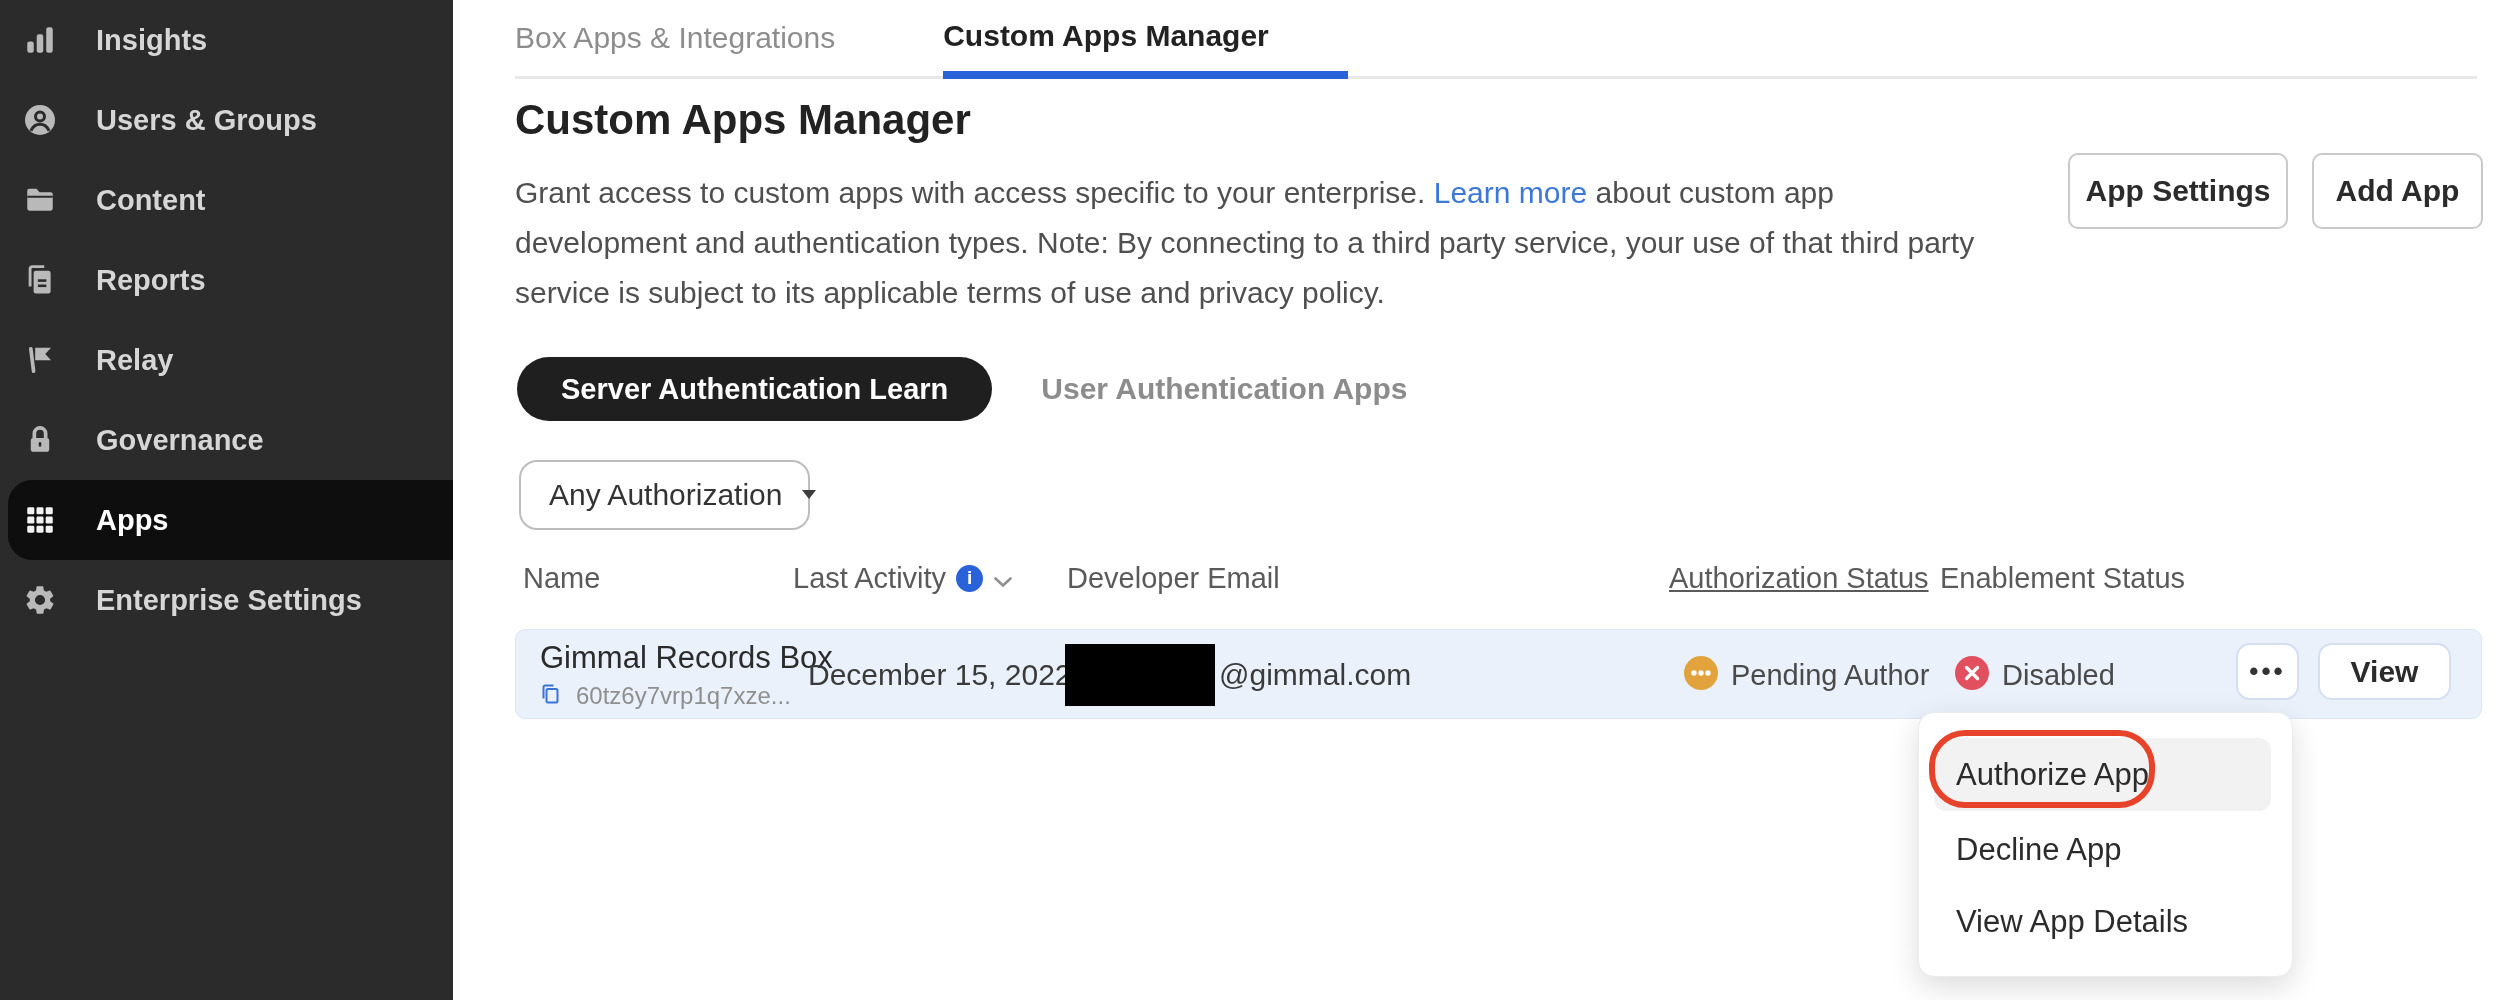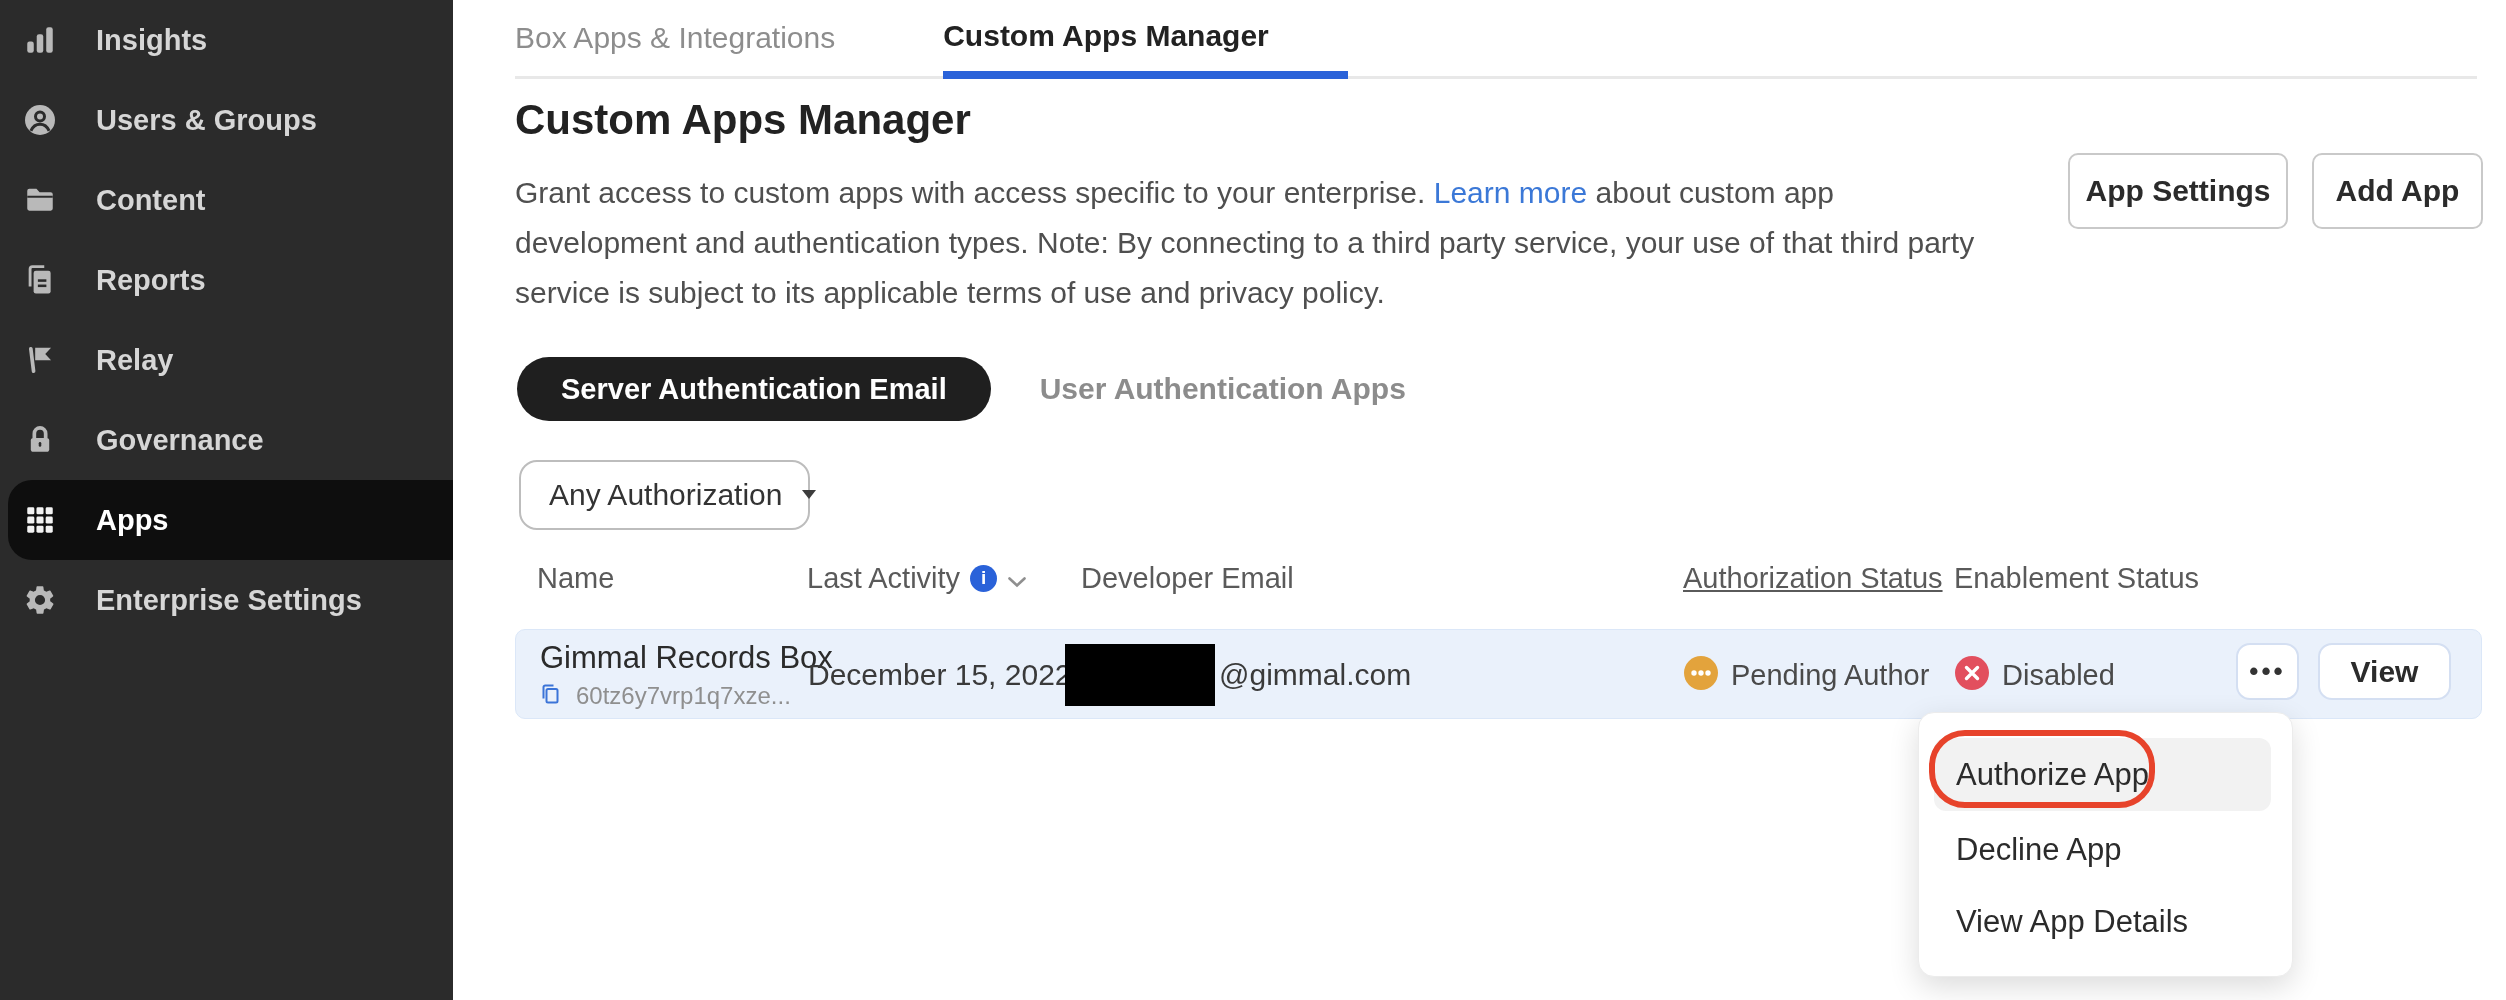--- a/index.html
+++ b/index.html
@@ -41,21 +41,21 @@
     font-size:29px; font-weight:700; display:flex; align-items:center; cursor:pointer; white-space:nowrap; }
   .pill-inactive { font-size:30px; font-weight:700; color:#8c8c8c; cursor:pointer; white-space:nowrap;text-align:center; }
 
   
   .filter { position:absolute; left:66px; top:460px; width:291px; height:70px; border:2px solid #bdbdbd;
     border-radius:18px; background:#fff; display:flex; align-items:center; padding:0 24px 0 28px;
     gap:18px; cursor:pointer; }
   .filter .val { font-size:30px; color:#333; white-space:nowrap; flex:1; }
 
   
-  .thead { position:absolute; left:62px; top:548px; width:1967px; height:60px; font-size:29px; color:#5a5a5a; }
+  .thead { position:absolute; left:48px; top:548px; width:1967px; height:60px; font-size:29px; color:#5a5a5a; }
   .thead .col { position:absolute; top:0; height:60px; display:flex; align-items:center; gap:10px; white-space:nowrap; }
   .c-name { left:22px; } .c-last { left:292px; } .c-dev { left:566px; }
   .c-auth { left:1168px;text-decoration:underline; } .c-enable { left:1439px; }
   .info-badge { width:27px; height:27px; border-radius:50%; background:#2a62d9; color:#fff;
     font-size:19px; font-weight:700; display:flex; align-items:center; justify-content:center; cursor:pointer; }
 
   
   .row { position:absolute; left:62px; top:629px; width:1967px; height:90px; background:#eaf1fb;
     border:1px solid #dbe7f8; border-radius:10px; }
   .cell { position:absolute; top:0; height:90px; display:flex; align-items:center; }
@@ -196,21 +196,21 @@
     <div class="tab active">Custom Apps Manager</div>
   </div>
 
   <h1 class="page-title">Custom Apps Manager</h1>
   <p class="page-desc"><span>Grant access to custom apps with access specific to your enterprise. </span><a>Learn more</a><span> about custom app development and authentication types. Note: By connecting to a third party service, your use of that third party service is subject to its applicable terms of use and privacy policy.</span></p>
 
   <button class="hdr-btn btn-app-settings">App Settings</button>
   <button class="hdr-btn btn-add-app">Add App</button>
 
   <div class="segments">
-    <div class="pill-active">Server Authentication Email</div>
+    <div class="pill-active">Server Authentication Learn</div>
     <div class="pill-inactive">User Authentication Apps</div>
   </div>
 
   <div class="filter">
     <span class="val">Any Authorization</span>
     <span>
       <svg width="18" height="11" viewBox="0 0 18 11">
           <path d="M2 1h14l-7 9z" fill="#3c3c3c"></path>
         </svg>
     </span>

